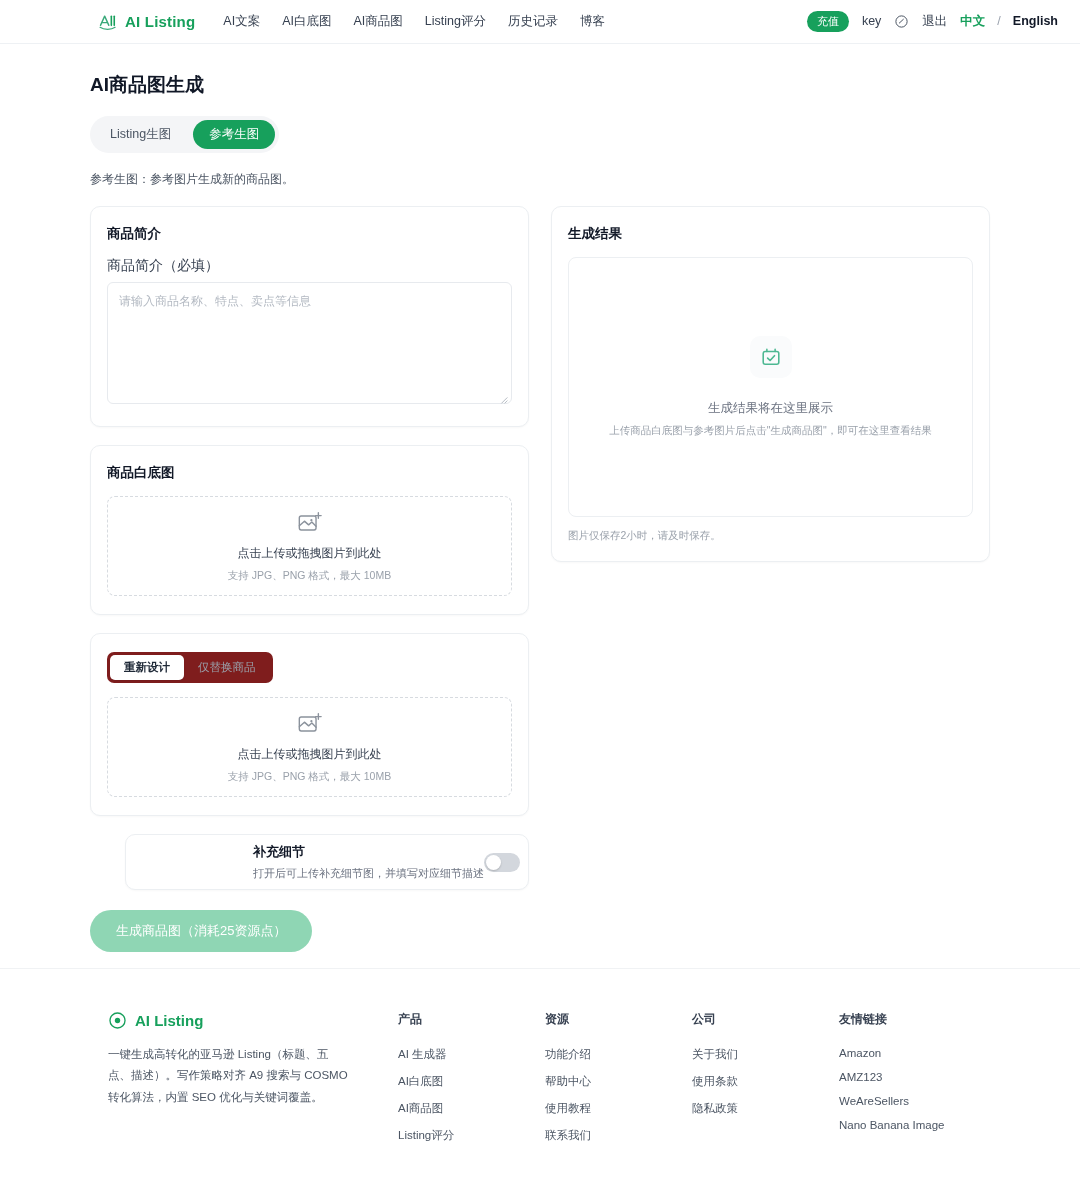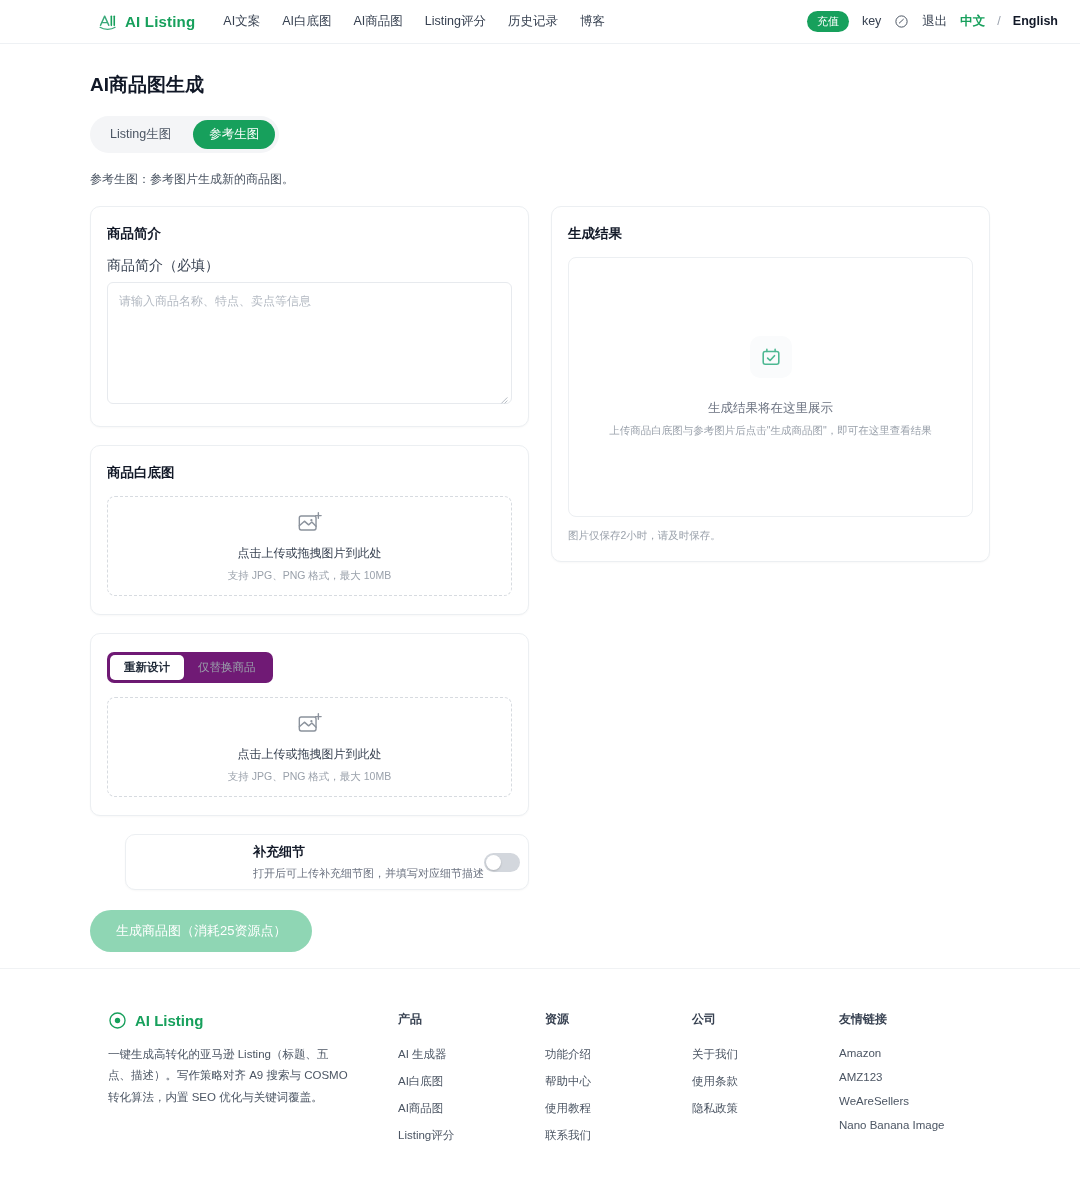--- a/index.html
+++ b/index.html
@@ -93,21 +93,21 @@
     border: 1px dashed #d7dbe0; border-radius: 8px;
     height: 100px; display: flex; flex-direction: column;
     align-items: center; justify-content: center; gap: 2px;
     cursor: pointer; background: #fff;
   }
   .dz-icon { width: 26px; height: 26px; margin-bottom: 7px; display: block; }
   .dz-main { font-size: 12px; color: #374151; }
   .dz-sub { font-size: 10.5px; color: #9aa1ab; margin-top: 5px; }
 
   .seg {
-    display: inline-flex; background: #701a75; border-radius: 7px;
+    display: inline-flex; background: #7f1d1d; border-radius: 7px;
     padding: 3px; margin-bottom: 14px;
   }
   .seg-btn {
     font-size: 11.5px; padding: 5px 14px; border-radius: 5px;
     color: #9aa1ab; cursor: pointer; white-space: nowrap;
   }
   .seg-btn.active {
     background: #fff; color: #1f2937; font-weight: bold;
     box-shadow: 0 1px 2px rgba(16,24,40,.10);
   }

